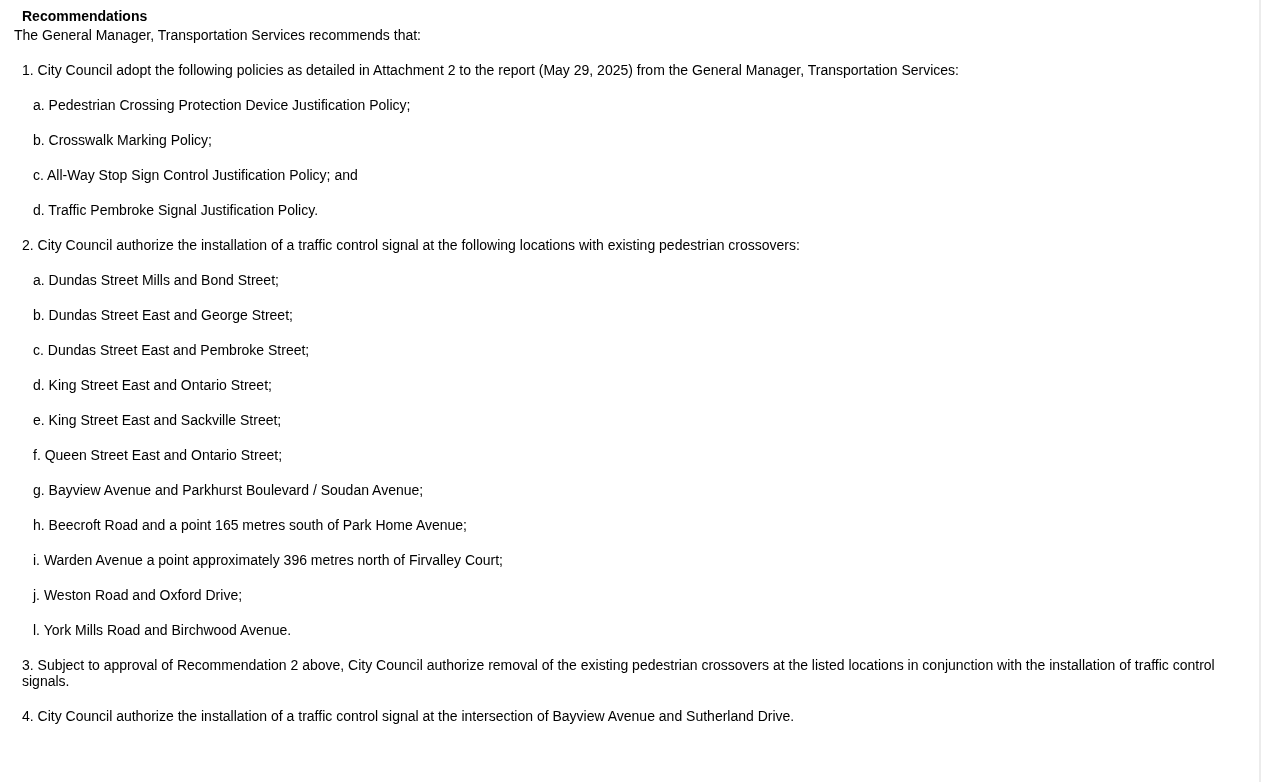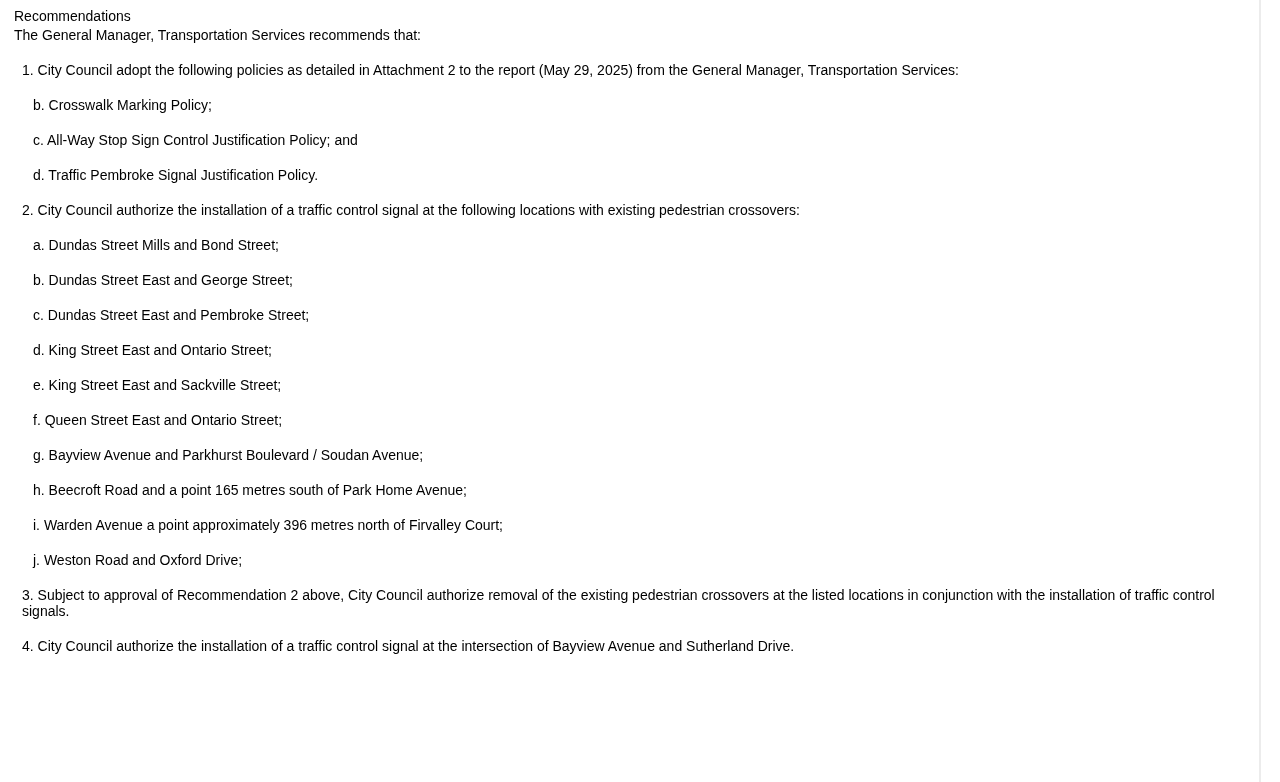--- a/index.html
+++ b/index.html
@@ -20,22 +20,22 @@
     border-right: 2px solid #ececec;
     padding: 8px 35px 10px 14px;
   }
   .doc {
     font-size: 14px;
     line-height: 16px;
   }
   .doc h1.heading {
     font-size: 14px;
     line-height: 16px;
-    font-weight: normal;
-    margin: 0 0 3px 0;
+    font-weight: bold;
+    margin: 0 0 3px 8px;
   }
   .doc p.intro {
     margin: 0;
   }
   .doc p.para {
     margin: 19px 8px;
   }
   .doc p.sub {
     margin: 19px 0 19px 19px;
   }
@@ -45,35 +45,37 @@
 
 <div class="page">
   <div class="doc">
 
     <h1 class="heading">Recommendations</h1>
 
     <p class="intro">The General Manager, Transportation Services recommends that:</p>
 
     <p class="para">1. City Council adopt the following policies as detailed in Attachment 2 to the report (May 29, 2025) from the General Manager, Transportation Services:</p>
 
+    <p class="sub">a. Pedestrian Crossing Protection Device Justification Policy;</p>
     <p class="sub">b. Crosswalk Marking Policy;</p>
     <p class="sub">c. All-Way Stop Sign Control Justification Policy; and</p>
     <p class="sub">d. Traffic Pembroke Signal Justification Policy.</p>
 
     <p class="para">2. City Council authorize the installation of a traffic control signal at the following locations with existing pedestrian crossovers:</p>
 
     <p class="sub">a. Dundas Street Mills and Bond Street;</p>
     <p class="sub">b. Dundas Street East and George Street;</p>
     <p class="sub">c. Dundas Street East and Pembroke Street;</p>
     <p class="sub">d. King Street East and Ontario Street;</p>
     <p class="sub">e. King Street East and Sackville Street;</p>
     <p class="sub">f. Queen Street East and Ontario Street;</p>
     <p class="sub">g. Bayview Avenue and Parkhurst Boulevard / Soudan Avenue;</p>
     <p class="sub">h. Beecroft Road and a point 165 metres south of Park Home Avenue;</p>
     <p class="sub">i. Warden Avenue a point approximately 396 metres north of Firvalley Court;</p>
     <p class="sub">j. Weston Road and Oxford Drive;</p>
+    <p class="sub">l. York Mills Road and Birchwood Avenue.</p>
 
     <p class="para">3. Subject to approval of Recommendation 2 above, City Council authorize removal of the existing pedestrian crossovers at the listed locations in conjunction with the installation of traffic control signals.</p>
 
     <p class="para">4. City Council authorize the installation of a traffic control signal at the intersection of Bayview Avenue and Sutherland Drive.</p>
 
   </div>
 </div>
 
 </body></html>

